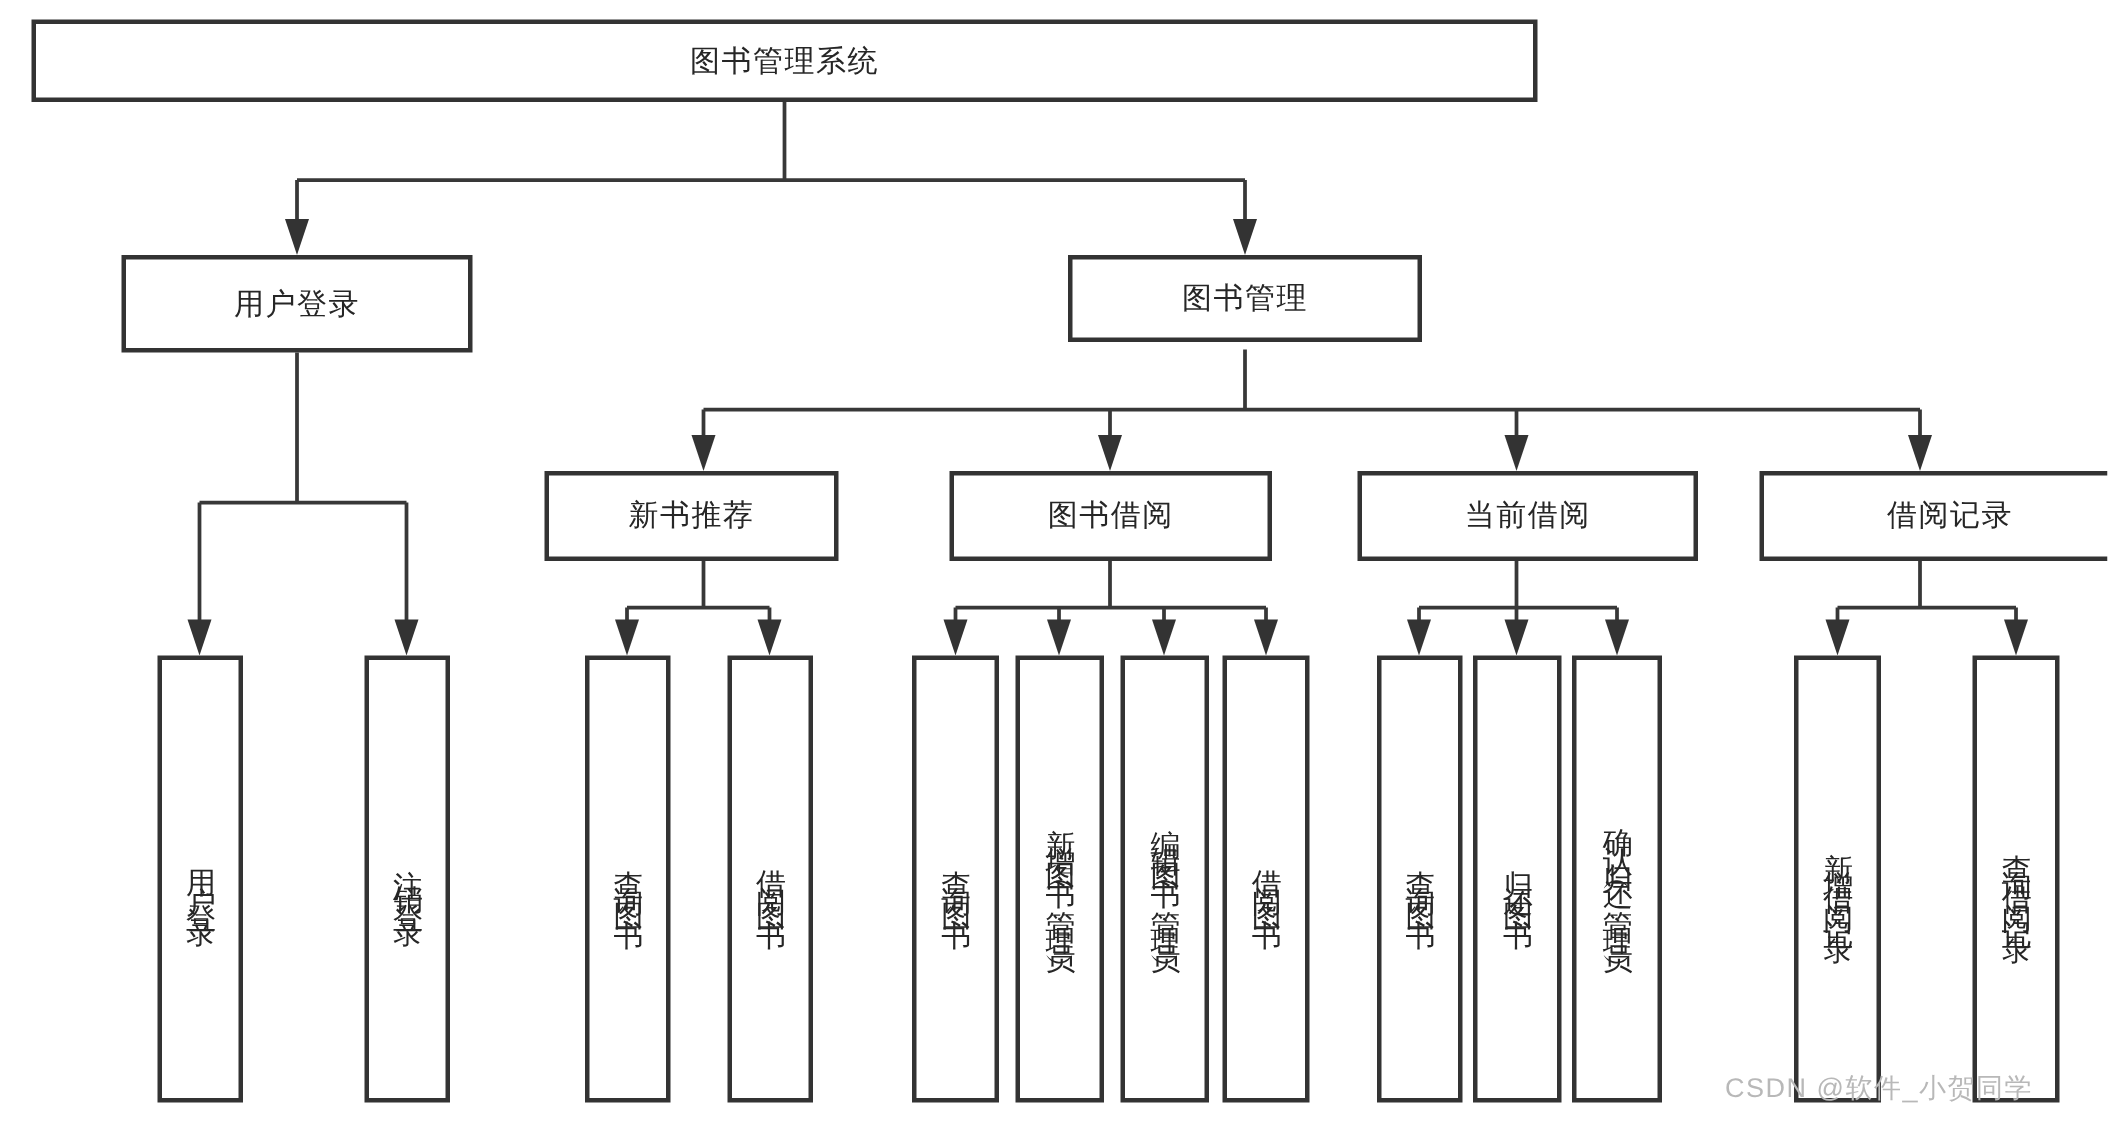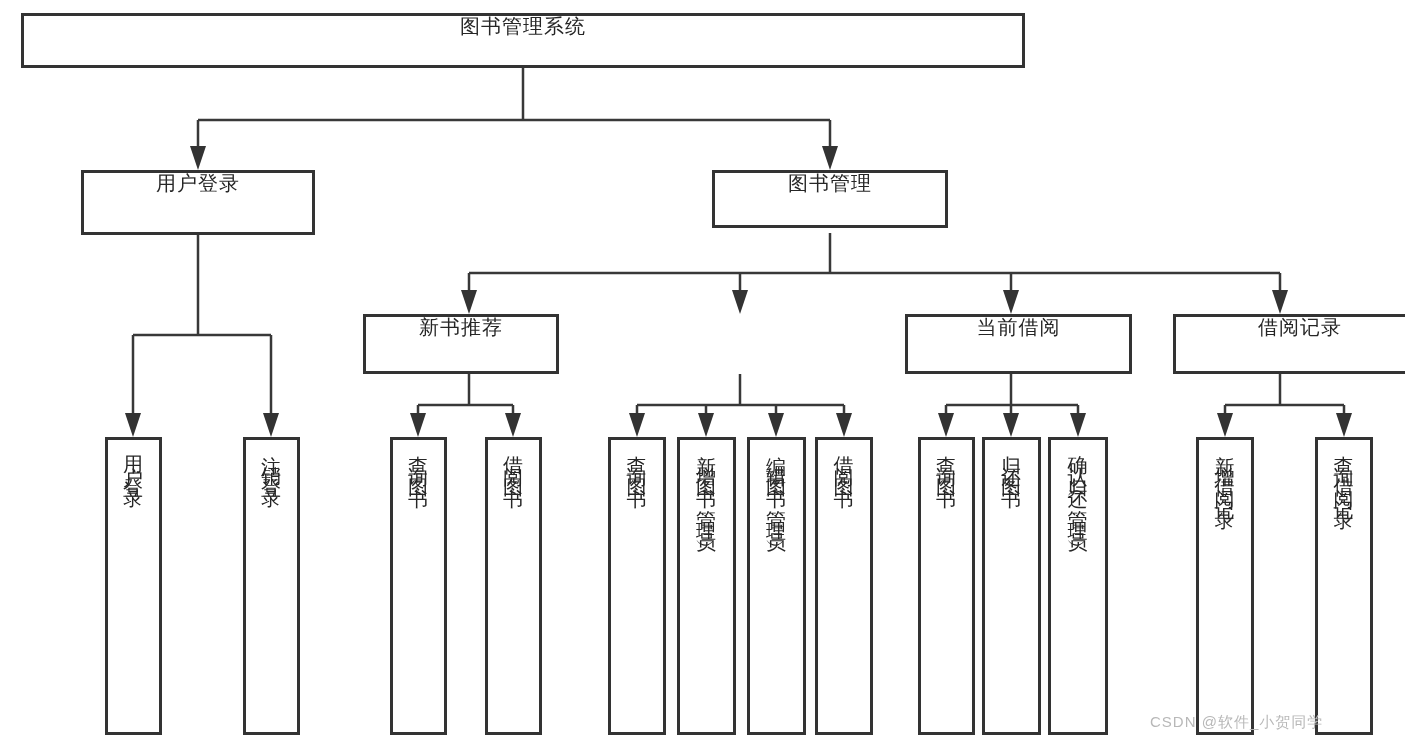--- a/index.html
+++ b/index.html
@@ -22,42 +22,42 @@
     width: 1405px;
     height: 747px;
     pointer-events: none;
   }
   .node {
     position: absolute;
     box-sizing: border-box;
     background: #ffffff;
     border: 3px solid #333333;
     display: flex;
-    align-items: flex-start;
+    align-items: center;
     justify-content: center;
     color: #262626;
     font-size: 20px;
     line-height: 1;
     z-index: 2;
   }
   .node .h-label {
     letter-spacing: 1px;
     white-space: nowrap;
   }
   .node .v-label {
     writing-mode: vertical-rl;
     text-orientation: mixed;
     letter-spacing: 11px;
     white-space: nowrap;
   }
   .watermark {
     position: absolute;
     left: 1150px;
     top: 713px;
-    font-size: 15px;
+    font-size: 18px;
     color: #b8b8b8;
     letter-spacing: 1px;
     white-space: nowrap;
     z-index: 5;
   }
 </style>
 </head>
 <body>
 
 <div class="canvas">
@@ -109,20 +109,23 @@
   <div class="node" style="left:81px;top:170px;width:234px;height:65px">
     <span class="h-label">用户登录</span>
   </div>
   <div class="node" style="left:712px;top:170px;width:236px;height:58px">
     <span class="h-label">图书管理</span>
   </div>
 
   <div class="node" style="left:363px;top:314px;width:196px;height:60px">
     <span class="h-label">新书推荐</span>
   </div>
+  <div class="node" style="left:633px;top:314px;width:215px;height:60px">
+    <span class="h-label">图书借阅</span>
+  </div>
   <div class="node" style="left:905px;top:314px;width:227px;height:60px">
     <span class="h-label">当前借阅</span>
   </div>
   <div class="node" style="left:1173px;top:314px;width:254px;height:60px">
     <span class="h-label">借阅记录</span>
   </div>
 
   <div class="node" style="left:105px;top:437px;width:57px;height:298px">
     <span class="v-label">用户登录</span>
   </div>

